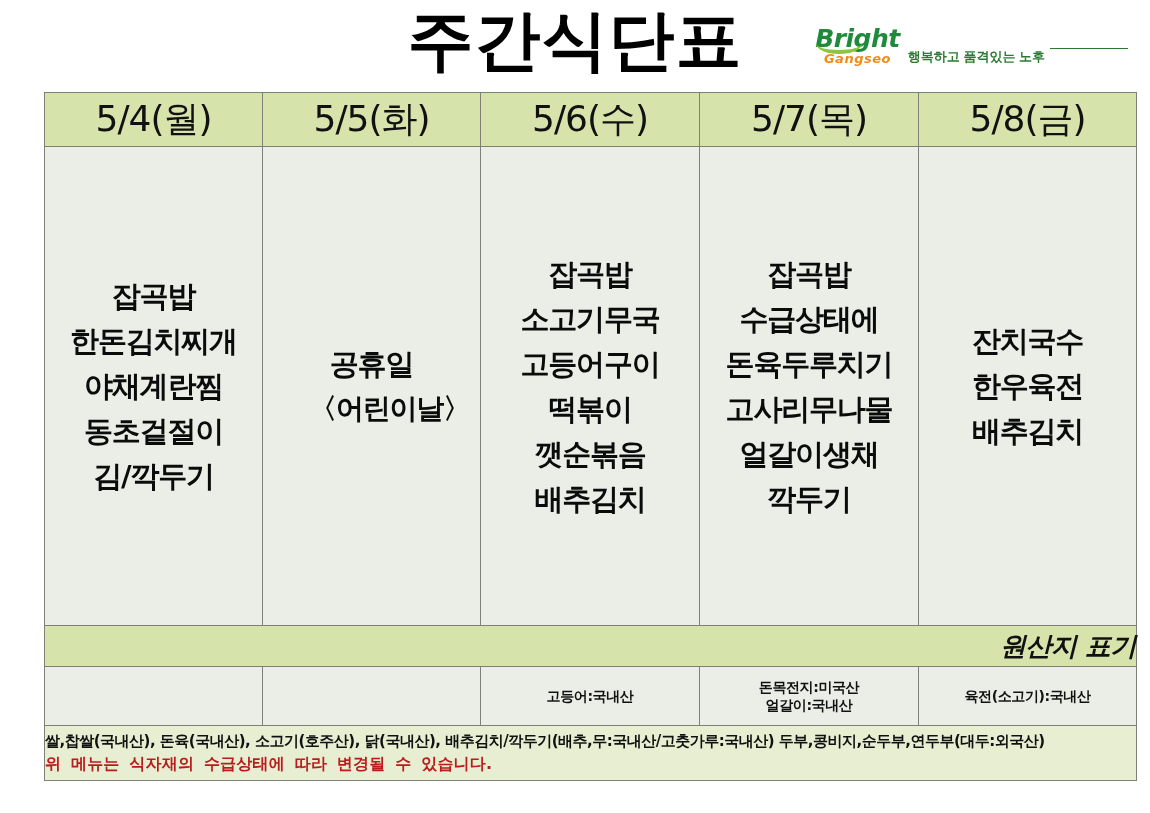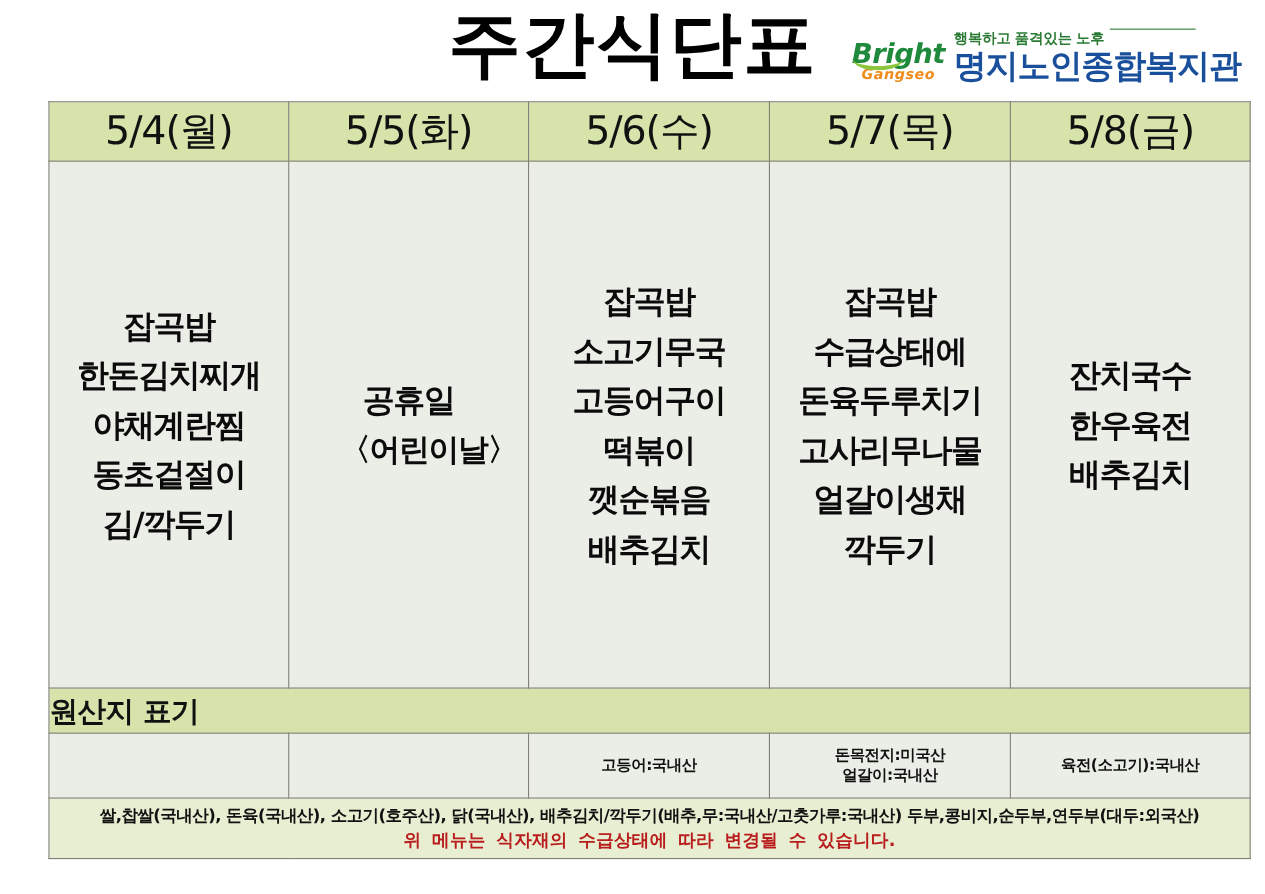--- a/index.html
+++ b/index.html
@@ -160,26 +160,27 @@
     font-family: "DejaVu Sans", "Liberation Sans", sans-serif;
   }
   .dish.holiday-sub {
     font-size: 28px;
     margin-left: 36px;
   }
 
   .origin-title {
     background: #d6e4ac;
     height: 40px;
-    text-align: left;
+    text-align: right;
     font-size: 26px;
     font-weight: 700;
     color: #111111;
     letter-spacing: -0.5px;
     font-family: "DejaVu Sans", "Liberation Sans", sans-serif;
+    font-style: italic;
   }
 
   .origin-cell {
     background: #eaeee6;
     height: 58px;
     vertical-align: middle;
     text-align: center;
     padding: 2px;
   }
   .origin-line {
@@ -189,21 +190,20 @@
     line-height: 18px;
     letter-spacing: -0.4px;
     white-space: nowrap;
     font-family: "DejaVu Sans", "Liberation Sans", sans-serif;
   }
 
   .footer-cell {
     background: #e7eed1;
     height: 54px;
     padding: 4px 2px 5px 2px;
-    text-align: center;
     vertical-align: middle;
   }
   .footer-origin {
     font-size: 15px;
     font-weight: 700;
     color: #111111;
     letter-spacing: -0.5px;
     line-height: 22px;
     white-space: nowrap;
     font-family: "DejaVu Sans", "Liberation Sans", sans-serif;
@@ -230,21 +230,20 @@
       <div class="brand-bright">Bright</div>
       <div class="dot-burst"></div>
       <div class="brand-swoosh"></div>
       <div class="brand-gangseo">Gangseo</div>
     </div>
     <div class="brand-texts">
       <div class="brand-slogan-row">
         <span class="brand-slogan">행복하고 품격있는 노후</span>
         <span class="brand-rule"></span>
       </div>
-      <div class="brand-name">명지노인종합복지관</div>
     </div>
   </div>
 </div>
 
 <table class="menu-table">
   <colgroup>
     <col style="width:218px">
       <col style="width:218px">
       <col style="width:219px">
       <col style="width:219px">

